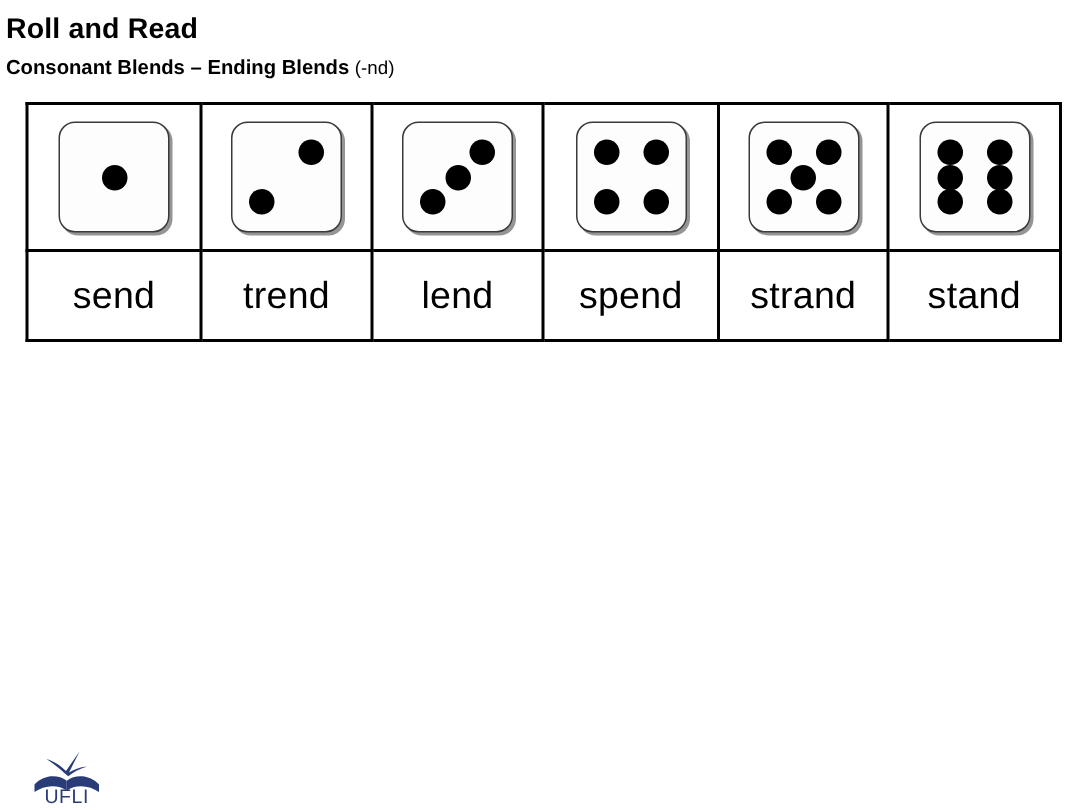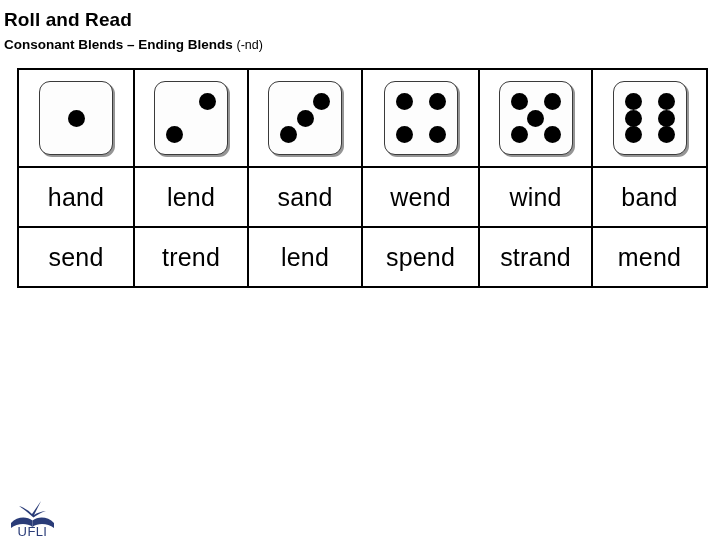--- a/index.html
+++ b/index.html
@@ -102,21 +102,21 @@
   .p-tr { right: 11px; top: 11px; }
   .p-bl { left: 11px;  bottom: 11px; }
   .p-br { right: 11px; bottom: 11px; }
   .p-ml { left: 11px;  top: 50%; margin-top: -8.5px; }
   .p-mr { right: 11px; top: 50%; margin-top: -8.5px; }
   .p-c  { left: 50%; top: 50%; margin-left: -8.5px; margin-top: -8.5px; }
 
   
   .ufli-logo {
     position: absolute;
-    left: 8px;
+    left: 20px;
     top: 496px;
     width: 52px;
     height: 40px;
   }
   .ufli-logo svg {
     display: block;
   }
 </style>
 </head>
 <body>
@@ -181,36 +181,28 @@
           <span class="pip p-tr"></span>
           <span class="pip p-ml"></span>
           <span class="pip p-mr"></span>
           <span class="pip p-bl"></span>
           <span class="pip p-br"></span>
         </div>
       </td>
     </tr>
 
 
-    <tr class="word-row">
-      <td>hand</td>
-      <td>lend</td>
-      <td>sand</td>
-      <td>wend</td>
-      <td>wind</td>
-      <td>band</td>
-    </tr>
 
     <tr class="word-row">
       <td>send</td>
       <td>trend</td>
       <td>lend</td>
       <td>spend</td>
       <td>strand</td>
-      <td>mend</td>
+      <td>stand</td>
     </tr>
   </tbody>
 </table>
 
 <div class="ufli-logo">
   <svg width="52" height="40" viewBox="0 0 52 40" xmlns="http://www.w3.org/2000/svg">
 
     <path d="M11 10 C17 12, 21 15, 24 18 L33 5 L26 19 C29 17, 33 15.5, 38 15
              C33 16.5, 28.5 19, 25.5 21.5 C22 18.5, 16.5 13.5, 11 10 Z" fill="#2a3c78"></path>
 

